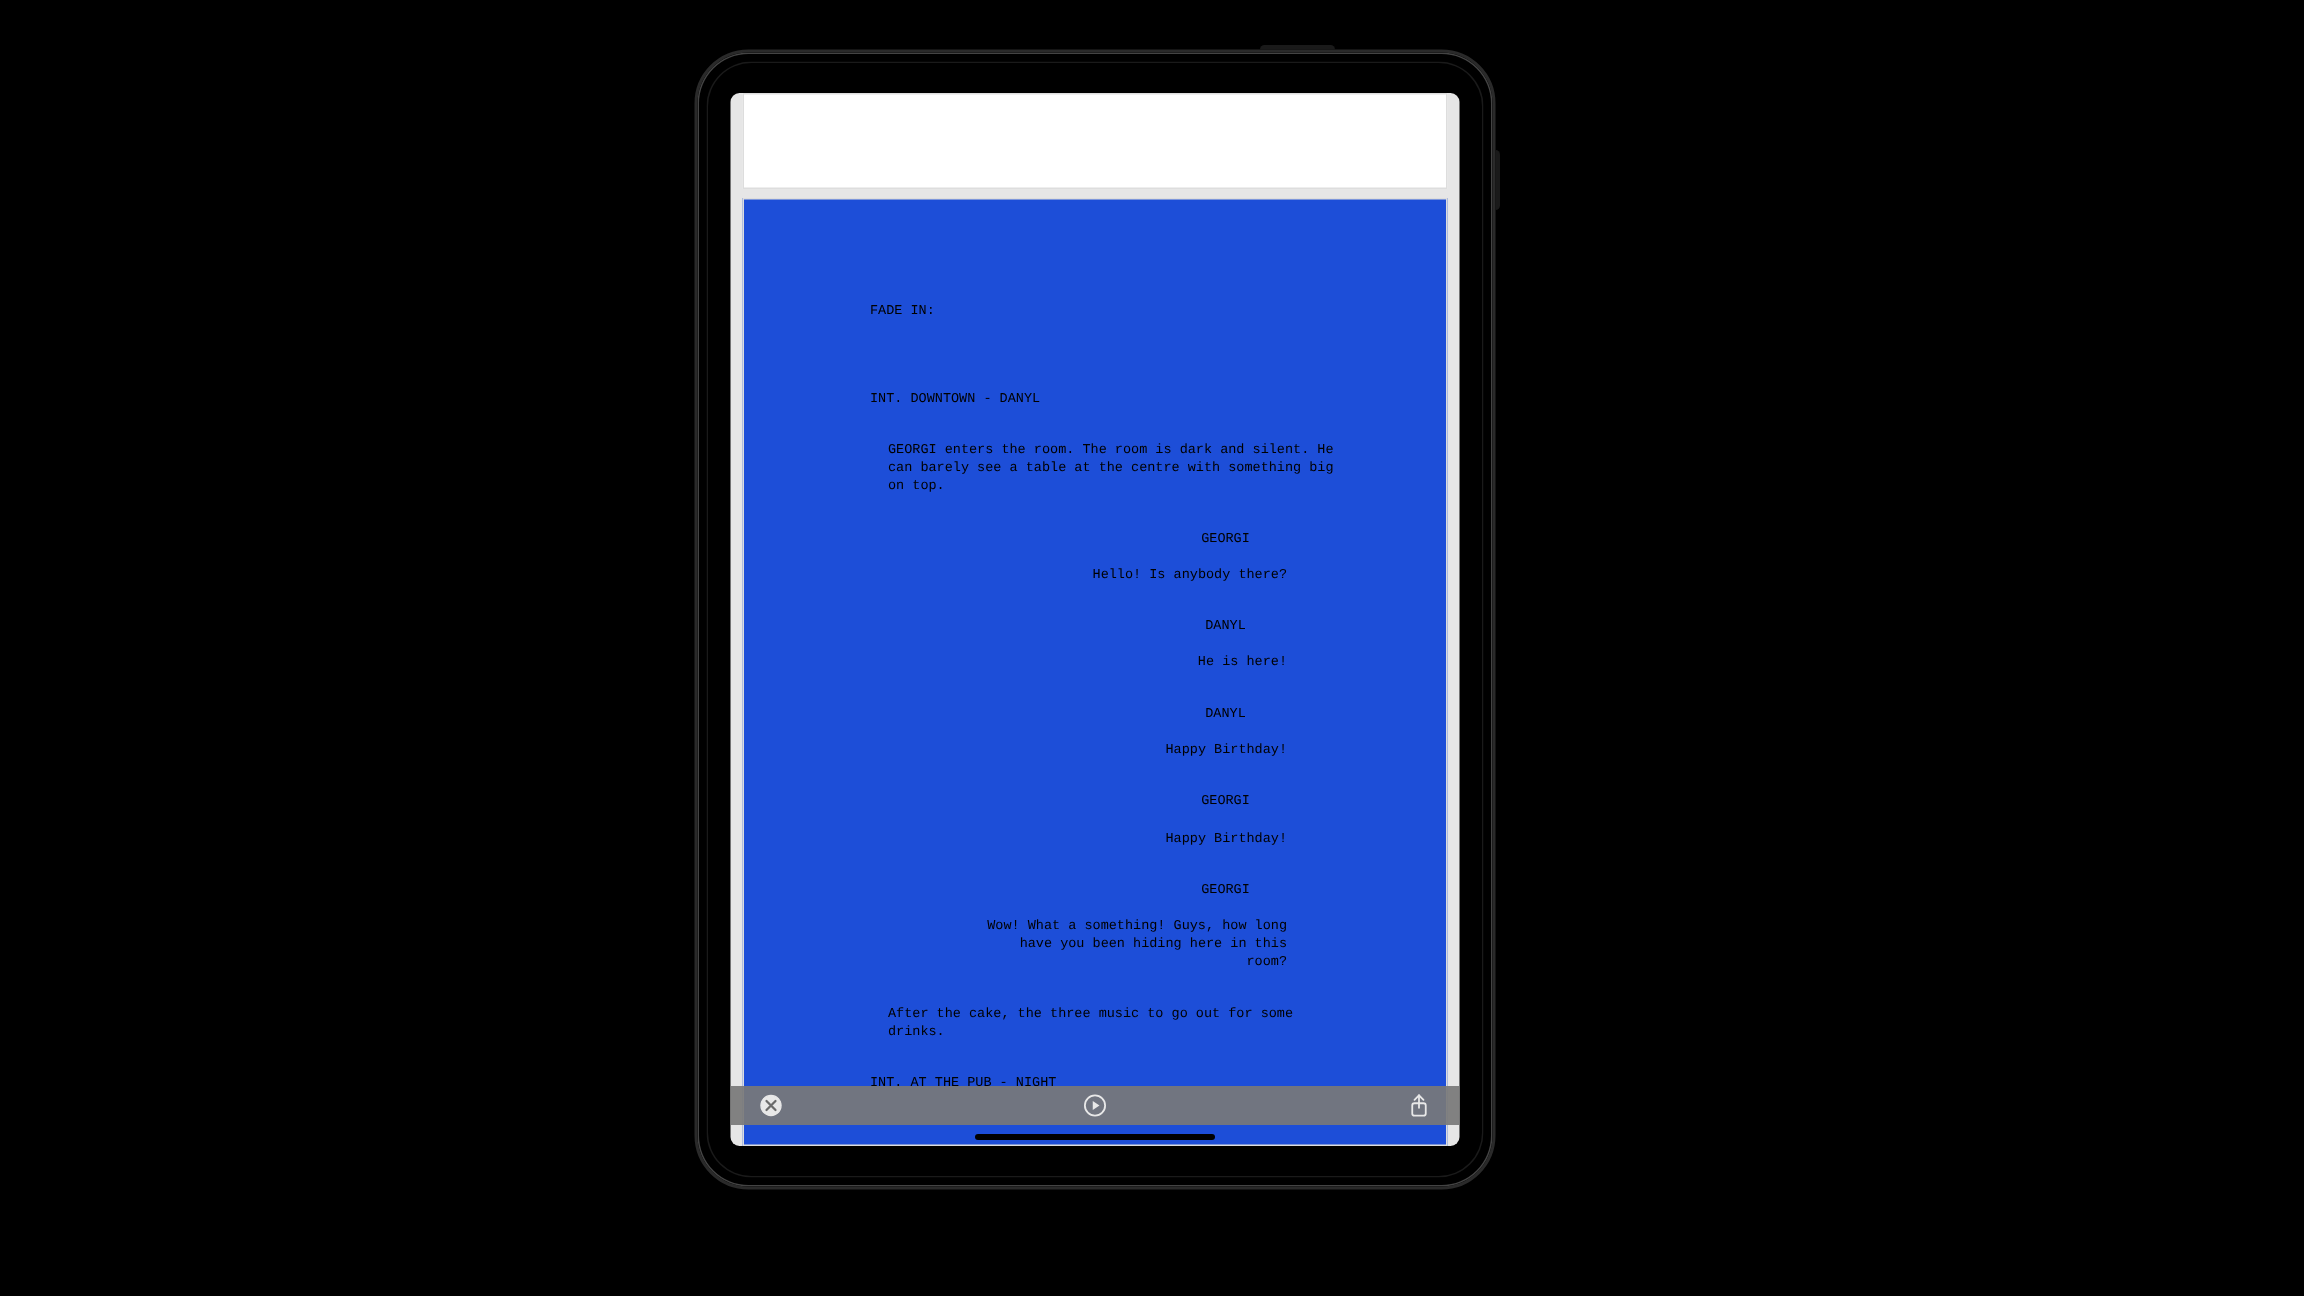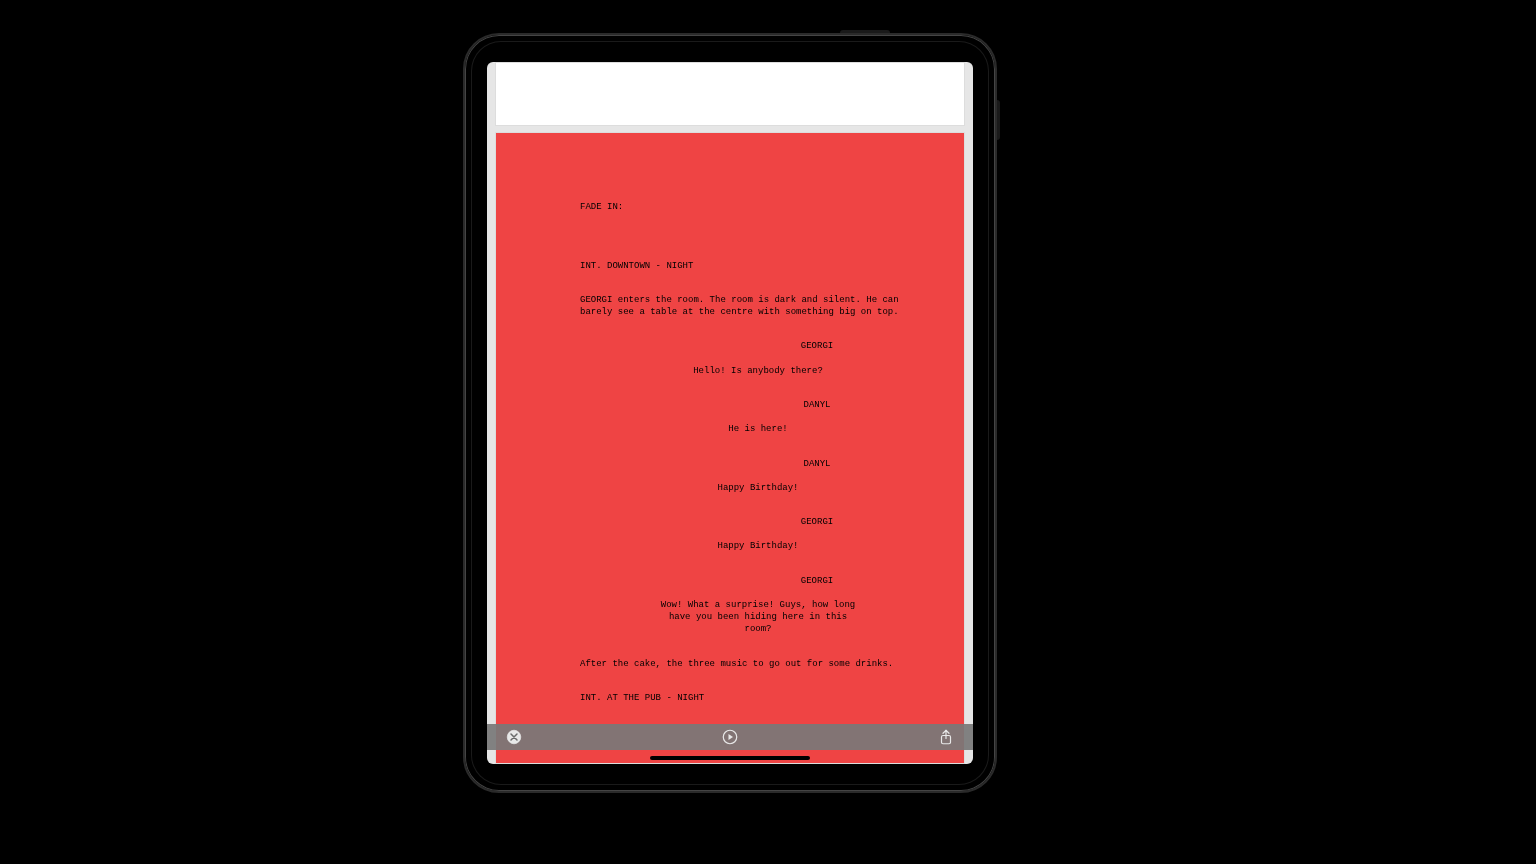--- a/index.html
+++ b/index.html
@@ -72,37 +72,37 @@
     height:62px;
     background:#fff;
     border:1px solid #ddd;
   }
   
   .page {
     position:absolute;
     left:8px; right:8px;
     top:70px;
     bottom:0;
-    background:#ef4444;
+    background:#1d4ed8;
     border:1px solid #ddd;
     box-sizing:border-box;
     padding: 56px 60px 56px 84px;
     overflow:hidden;
   }
   .script {
     font-size: 9px;
     line-height: 1.35;
     color:#000;
     white-space: pre-wrap;
   }
-  .action { margin: 0 0 10px 0; display:block; }
+  .action { margin: 0 0 10px 12px; display:block; }
   .scene  { margin: 0 0 10px 0; display:block; }
   .cue    { margin: 0 0 0 0; display:block; }
   .character { text-align:center; margin:0 0 0 150px; display:block; }
-  .dialogue  { text-align:center; margin:0 0 10px 78px; display:block; max-width:200px;}
+  .dialogue  { text-align:right; margin:0 0 10px 78px; display:block; max-width:200px;}
 
   
   .toolbar {
     position:absolute;
     left:0; right:0; bottom:14px;
     height:26px;
     background: rgba(120,120,120,0.92);
     display:flex;
     align-items:center;
     justify-content:space-between;
@@ -136,32 +136,32 @@
     <div class="camera-notch"></div>
     <div class="side-btn"></div>
     <div class="screen">
 
       <div class="topbar"></div>
 
       <div class="page">
         <div class="script">
 <span class="cue">FADE IN:</span>
 <span class="action"> </span>
-<span class="scene">INT. DOWNTOWN - NIGHT</span>
+<span class="scene">INT. DOWNTOWN - DANYL</span>
 <span class="action">GEORGI enters the room. The room is dark and silent. He can barely see a table at the centre with something big on top.</span>
 <span class="character">GEORGI</span>
 <span class="dialogue">Hello! Is anybody there?</span>
 <span class="character">DANYL</span>
 <span class="dialogue">He is here!</span>
 <span class="character">DANYL</span>
 <span class="dialogue">Happy Birthday!</span>
 <span class="character">GEORGI</span>
 <span class="dialogue">Happy Birthday!</span>
 <span class="character">GEORGI</span>
-<span class="dialogue">Wow! What a surprise! Guys, how long have you been hiding here in this room?</span>
+<span class="dialogue">Wow! What a something! Guys, how long have you been hiding here in this room?</span>
 <span class="action">After the cake, the three music to go out for some drinks.</span>
 <span class="scene">INT. AT THE PUB - NIGHT</span>
 
 
 
 
 
 
         </div>
       </div>

